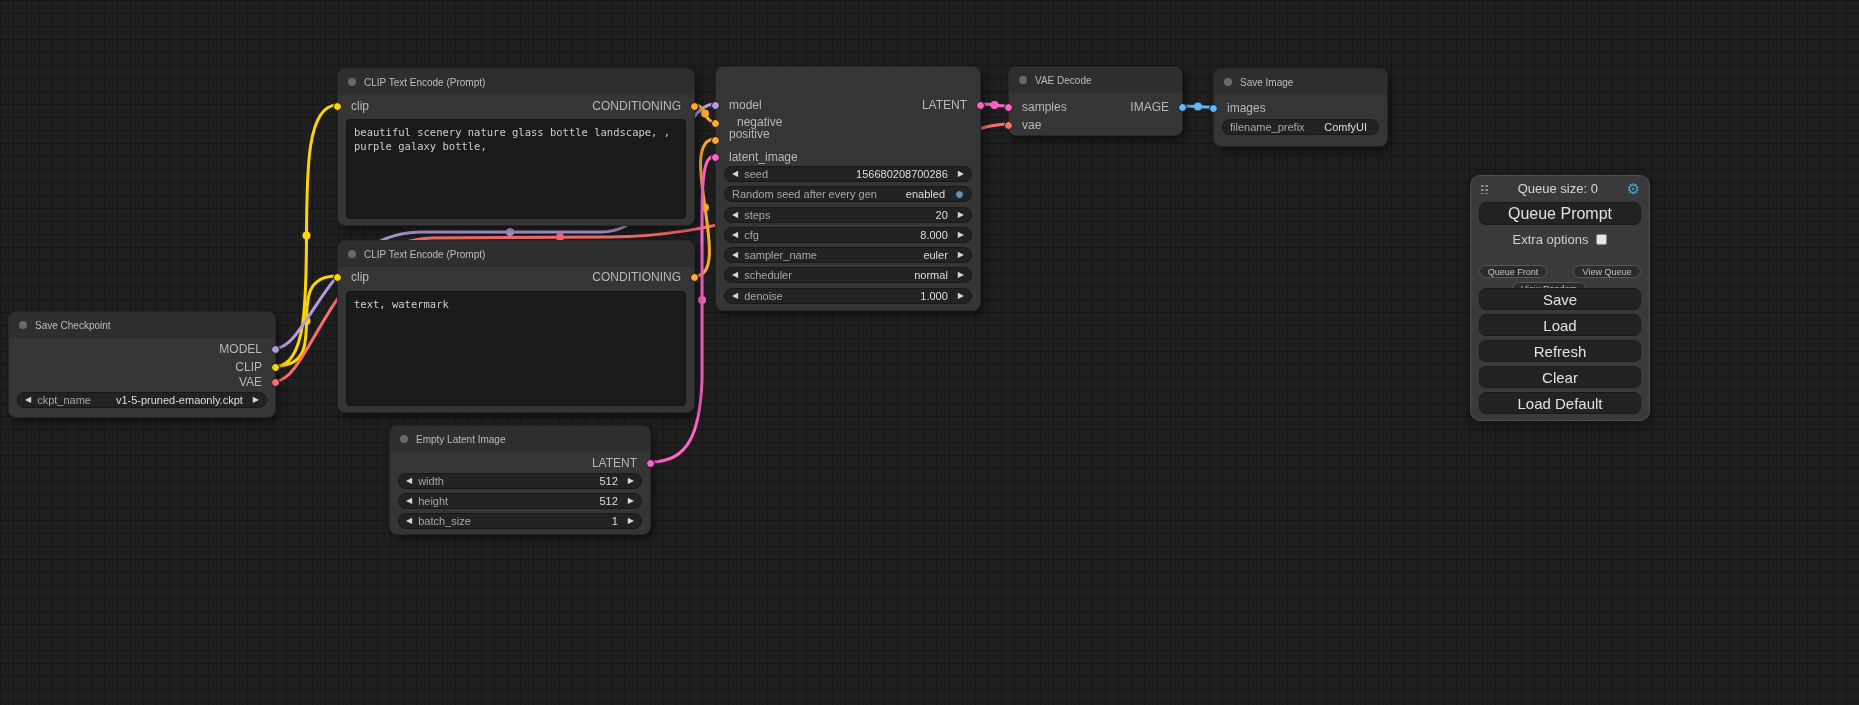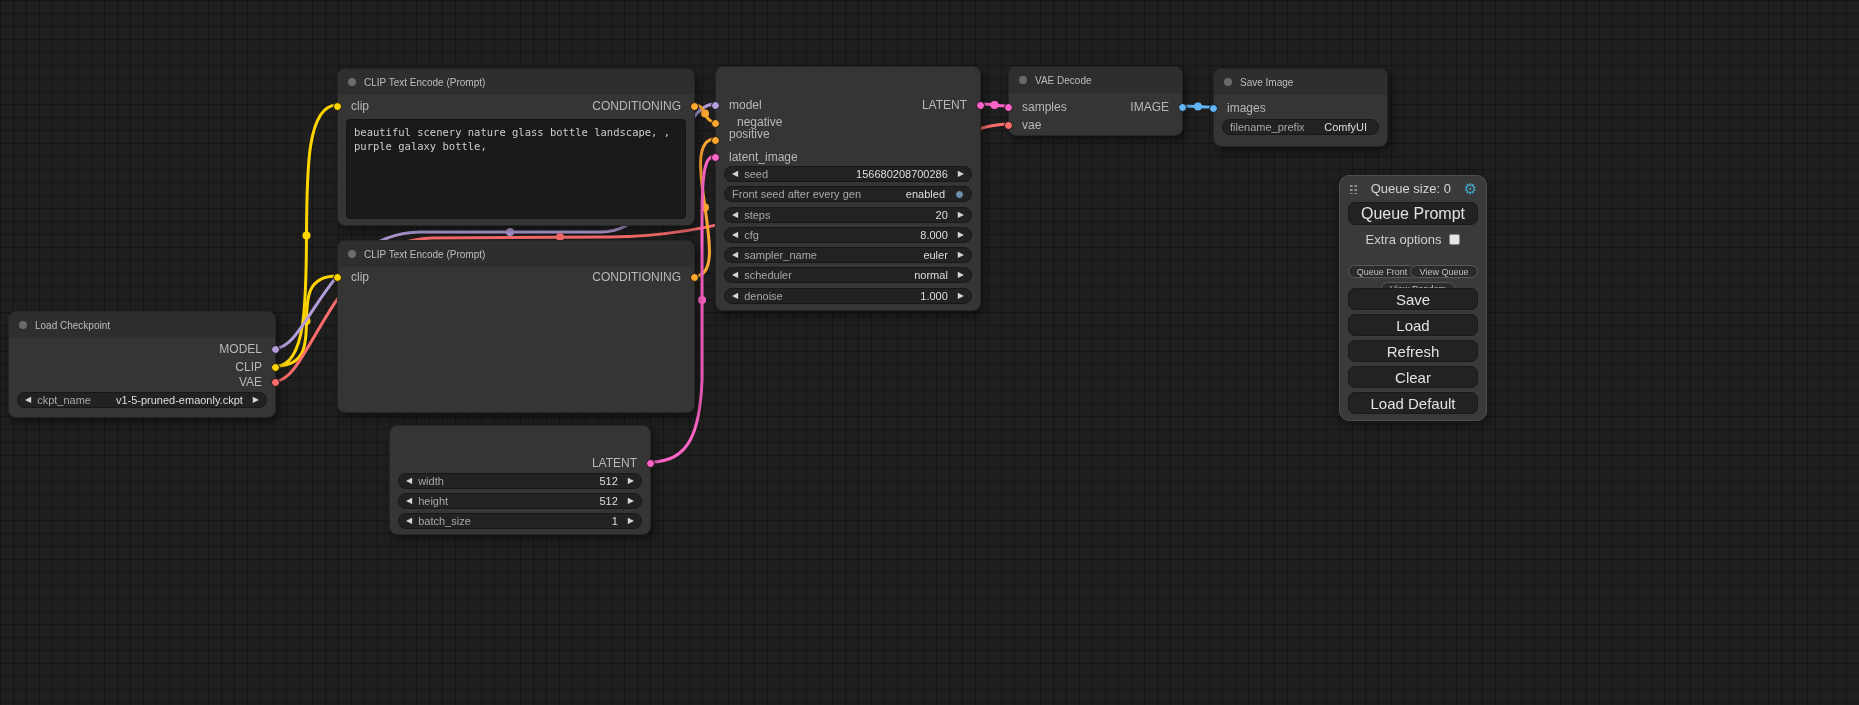--- a/index.html
+++ b/index.html
@@ -99,21 +99,21 @@
     <circle cx="702" cy="300" r="4" style="fill: rgb(255, 100, 200);"></circle>
     <path d="M981,104 C996,104 993,106 1008,106" style="stroke: rgb(255, 100, 200);"></path>
     <circle cx="994.5" cy="105" r="4" style="fill: rgb(255, 100, 200);"></circle>
     <path d="M1183,106 C1198,106 1198,107 1213,107" style="stroke: rgb(100, 181, 246);"></path>
     <circle cx="1198" cy="106.5" r="4" style="fill: rgb(100, 181, 246);"></circle>
   </svg>
 
   <div class="node" style="left:8px;top:311px;width:268px;height:107px;">
     <div class="node-title">
       <span class="tdot"></span>
-      <span class="ttext">Load Checkpoint</span>
+      <span class="ttext">Save Checkpoint</span>
     </div>
     <span class="slot-label out" style="top:30px;">MODEL</span>
     <span class="dot out" style="top: 32.5px; background: rgb(179, 157, 219);"></span>
     <span class="slot-label out" style="top:48px;">CLIP</span>
     <span class="dot out" style="top: 50.5px; background: rgb(255, 213, 0);"></span>
     <span class="slot-label out" style="top:63px;">VAE</span>
     <span class="dot out" style="top: 65.5px; background: rgb(255, 110, 110);"></span>
     <div class="widget" style="top:80px;">
       <span class="arr">◀</span>
       <span class="lbl">ckpt_name</span>
@@ -136,23 +136,28 @@
 
   <div class="node" style="left:337px;top:240px;width:358px;height:173px;">
     <div class="node-title">
       <span class="tdot"></span>
       <span class="ttext">CLIP Text Encode (Prompt)</span>
     </div>
     <span class="dot in" style="top: 31.5px; background: rgb(255, 213, 0);"></span>
     <span class="slot-label in" style="top:29px;">clip</span>
     <span class="slot-label out" style="top:29px;">CONDITIONING</span>
     <span class="dot out" style="top: 31.5px; background: rgb(255, 169, 49);"></span>
+    <textarea class="prompt" style="top: 50px; height: 115px;" spellcheck="false">text, watermark</textarea>
   </div>
 
   <div class="node" style="left:389px;top:425px;width:262px;height:110px;">
+    <div class="node-title">
+      <span class="tdot"></span>
+      <span class="ttext">Empty Latent Image</span>
+    </div>
     <span class="slot-label out" style="top:30px;">LATENT</span>
     <span class="dot out" style="top: 32.5px; background: rgb(255, 100, 200);"></span>
     <div class="widget" style="top:47px;">
       <span class="arr">◀</span>
       <span class="lbl">width</span>
       <span class="val">512</span>
       <span class="arr">▶</span>
     </div>
     <div class="widget" style="top:67px;">
       <span class="arr">◀</span>
@@ -180,21 +185,21 @@
     <span class="slot-label out" style="top:31px;">LATENT</span>
     <span class="dot out" style="top: 33.5px; background: rgb(255, 100, 200);"></span>
 
     <div class="widget" style="top:99px;">
       <span class="arr">◀</span>
       <span class="lbl">seed</span>
       <span class="val">156680208700286</span>
       <span class="arr">▶</span>
     </div>
     <div class="widget" style="top:119px;">
-      <span class="lbl">Front seed after every gen</span>
+      <span class="lbl">Random seed after every gen</span>
       <span class="val">enabled</span>
       <span class="knob" style="background: rgb(110, 143, 173);"></span>
     </div>
     <div class="widget" style="top:140px;">
       <span class="arr">◀</span>
       <span class="lbl">steps</span>
       <span class="val">20</span>
       <span class="arr">▶</span>
     </div>
     <div class="widget" style="top:160px;">
@@ -242,21 +247,21 @@
       <span class="ttext">Save Image</span>
     </div>
     <span class="dot in" style="top: 34.5px; background: rgb(100, 181, 246);"></span>
     <span class="slot-label in" style="top:32px;">images</span>
     <div class="widget" style="top:50px;">
       <span class="lbl">filename_prefix</span>
       <span class="val">ComfyUI</span>
     </div>
   </div>
 
-  <div class="menu" style="left:1339px;top:175px;width:148px;height:246px;">
+  <div class="menu" style="left:1470px;top:175px;width:180px;height:246px;">
     <div class="menu-header">
       <span class="drag-dots"></span>
       <span class="menu-title">Queue size: 0</span>
       <span class="gear" style="color: rgb(69, 170, 206);">⚙</span>
     </div>
     <div class="mbtn" style="top:26px;height:23px;font-size:16px;">Queue Prompt</div>
     <div class="extra-row" style="top:56px;">
       <span class="extra-lbl">Extra options</span>
       <span class="checkbox"></span>
     </div>

